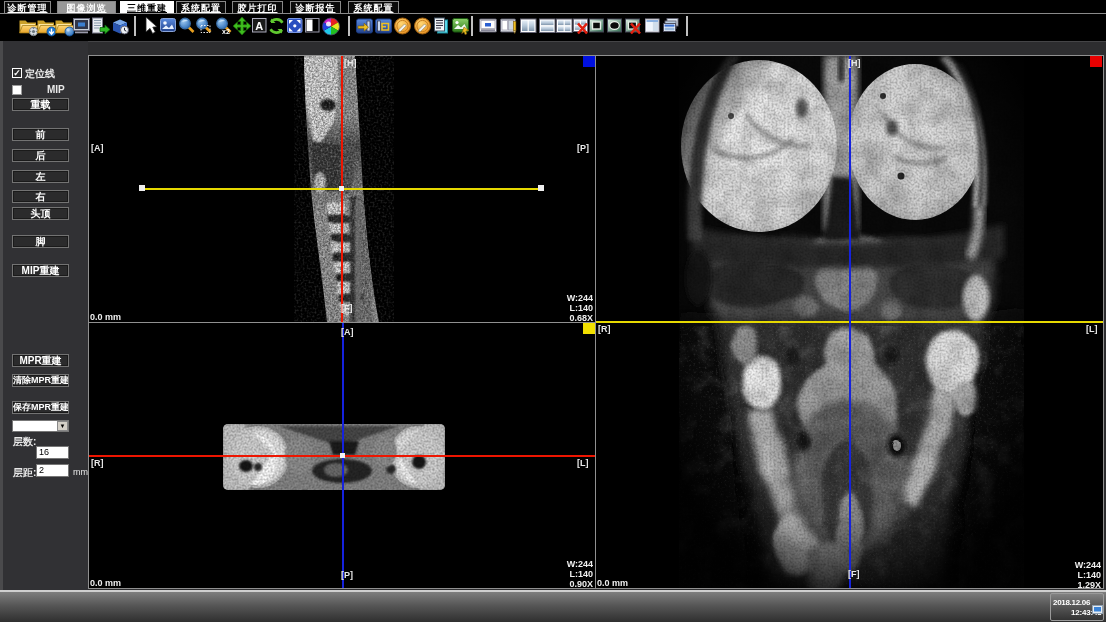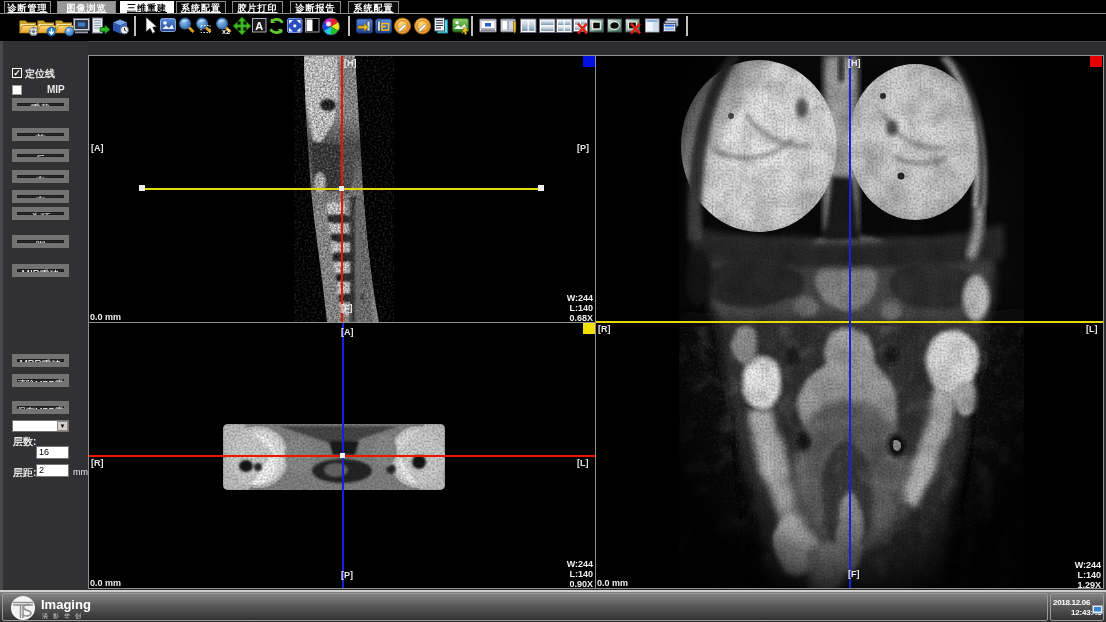--- a/index.html
+++ b/index.html
@@ -16,21 +16,21 @@
 .tab.hov { background:#989898; color:#fdfdfd; }
 
 
 #toolbar { position:absolute; left:0; top:14px; width:1106px; height:27px; background:#000; }
 
 
 #mainbg { position:absolute; left:0; top:41px; width:1106px; height:549px; background:#2d2d2f; border-top:1px solid #454547; }
 #sidebar { position:absolute; left:0; top:41px; width:88px; height:549px; background:#313134; border-left:3px solid #4a4a4c; }
 
 .sbtn { position:absolute; left:9px; width:57px; height:13px; white-space:nowrap; overflow:hidden; background:#2b2b2c;
-  border:5px solid #737373; color:#fff; font-size:10px; font-weight:normal;
+  border:1px solid #737373; color:#fff; font-size:10px; font-weight:bold;
   text-align:center; line-height:11px; box-shadow:inset 0 0 0 1px #1a1a1a; }
 .slabel { position:absolute; color:#e8e8e8; font-size:10px; font-weight:bold; }
 .cb { position:absolute; left:9px; width:10px; height:10px; background:#fff; border:1px solid #999; }
 .sinput { position:absolute; left:33px; width:33px; height:13px; background:#fff; border:1px solid #777;
   color:#000; font-size:9px; line-height:11px; padding-left:2px; }
 
 
 #viewarea { position:absolute; left:88px; top:55px; width:1016px; height:534px; background:#909090; }
 .vp { position:absolute; background:#000; overflow:hidden; }
 #vp1 { left:1px; top:1px; width:506px; height:266px; }
@@ -618,34 +618,20 @@
     <div class="ovl" style="left:2px;top:268px;">[R]</div>
     <div class="ovl" style="left:490px;top:268px;">[L]</div>
     <div class="ovl" style="left:252px;top:513px;">[F]</div>
     <div class="wl" style="top:504px;">W:244<br>L:140<br>1.29X</div>
     <div class="mm">0.0 mm</div>
     <div class="csq" style="right:1px;top:0px;background:#e80000;"></div>
   </div>
 </div>
 
 <div id="statusbar">
-  <div id="sbleft">
-    <div style="position:absolute;left:8px;top:2px;width:24px;height:24px;border-radius:50%;background:#f4f4f4;"></div>
-    <svg style="position:absolute;left:8px;top:2px;" width="24" height="24" viewBox="0 0 24 24">
-      <g fill="none" stroke="#909090" stroke-width="1.5">
-        <path d="M2 6.5 H22"></path>
-            <path d="M2 9 H22"></path>
-        <path d="M9.5 9 V22"></path>
-            <path d="M12 9 V22"></path>
-        <path d="M19.5 9 c-4.5-1.5 -8 1 -6.5 3.5 c1.5 2.5 7 1.5 7 4.5 c0 3.5 -6 4 -9 1.5"></path>
-      </g>
-    </svg>
-    <div style="position:absolute;left:38px;top:3px;color:#fff;font-size:13px;font-weight:bold;">Imaging</div>
-    <div style="position:absolute;left:39px;top:18px;color:#ddd;font-size:6px;letter-spacing:5px;">清影华创</div>
-  </div>
   <div id="sbright">
     <div style="position:absolute;left:2px;top:4px;letter-spacing:-0.3px;">2018.12.06</div>
     <div style="position:absolute;left:20px;top:14px;letter-spacing:-0.2px;text-align:center;">12:43:43</div>
   </div>
   <svg style="position:absolute;left:1092px;top:13px;" width="11" height="9" viewBox="0 0 11 9">
     <rect x="0.5" y="0.5" width="10" height="8" fill="#e8eef4" stroke="#90a0b0" stroke-width="1"></rect>
     <rect x="2" y="2" width="7" height="4.5" fill="#3b83d6"></rect>
   </svg>
 </div>
 

